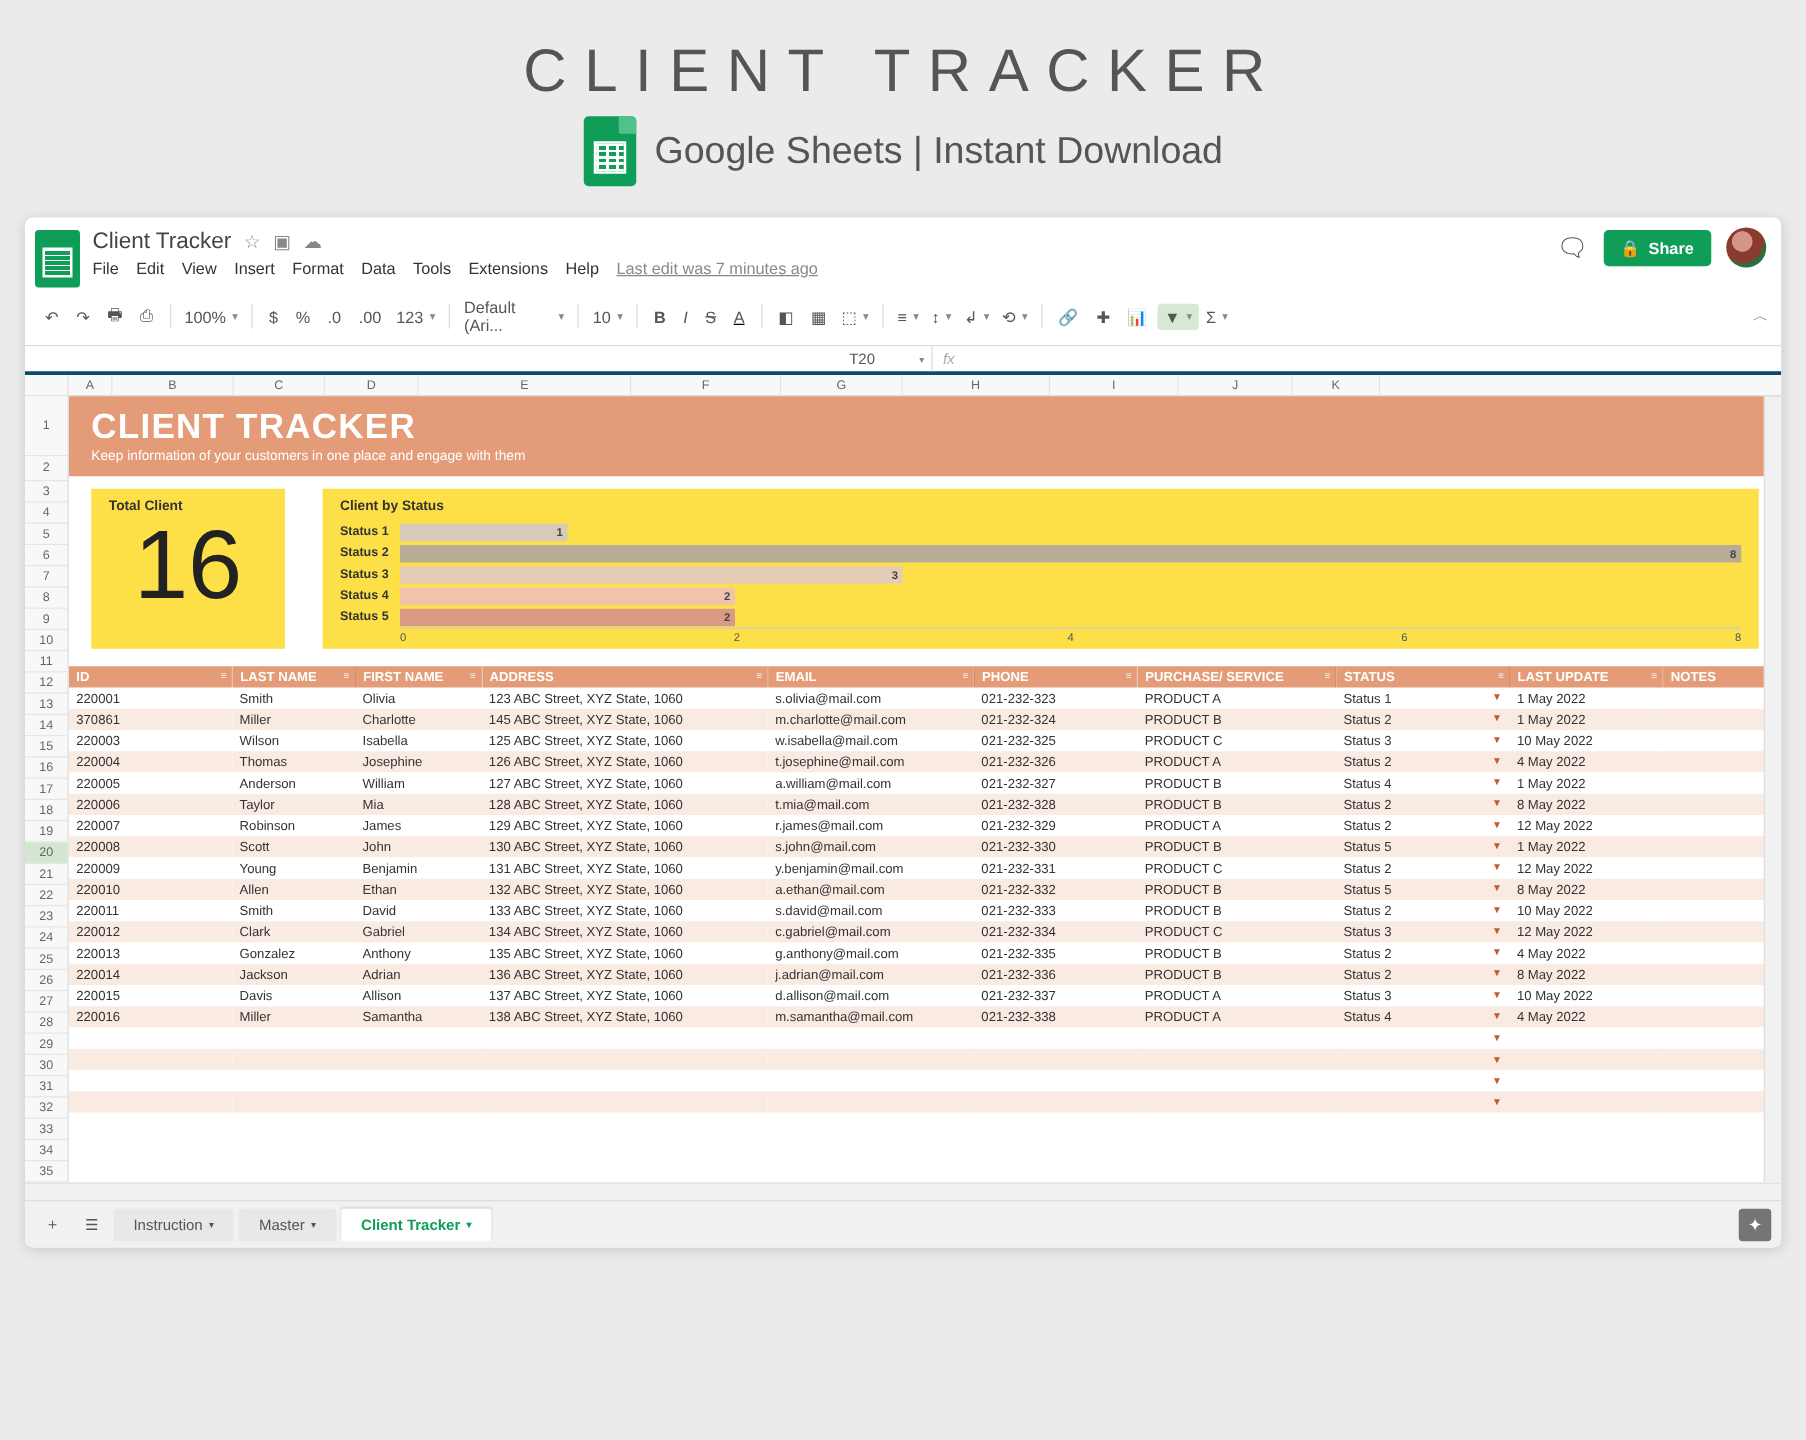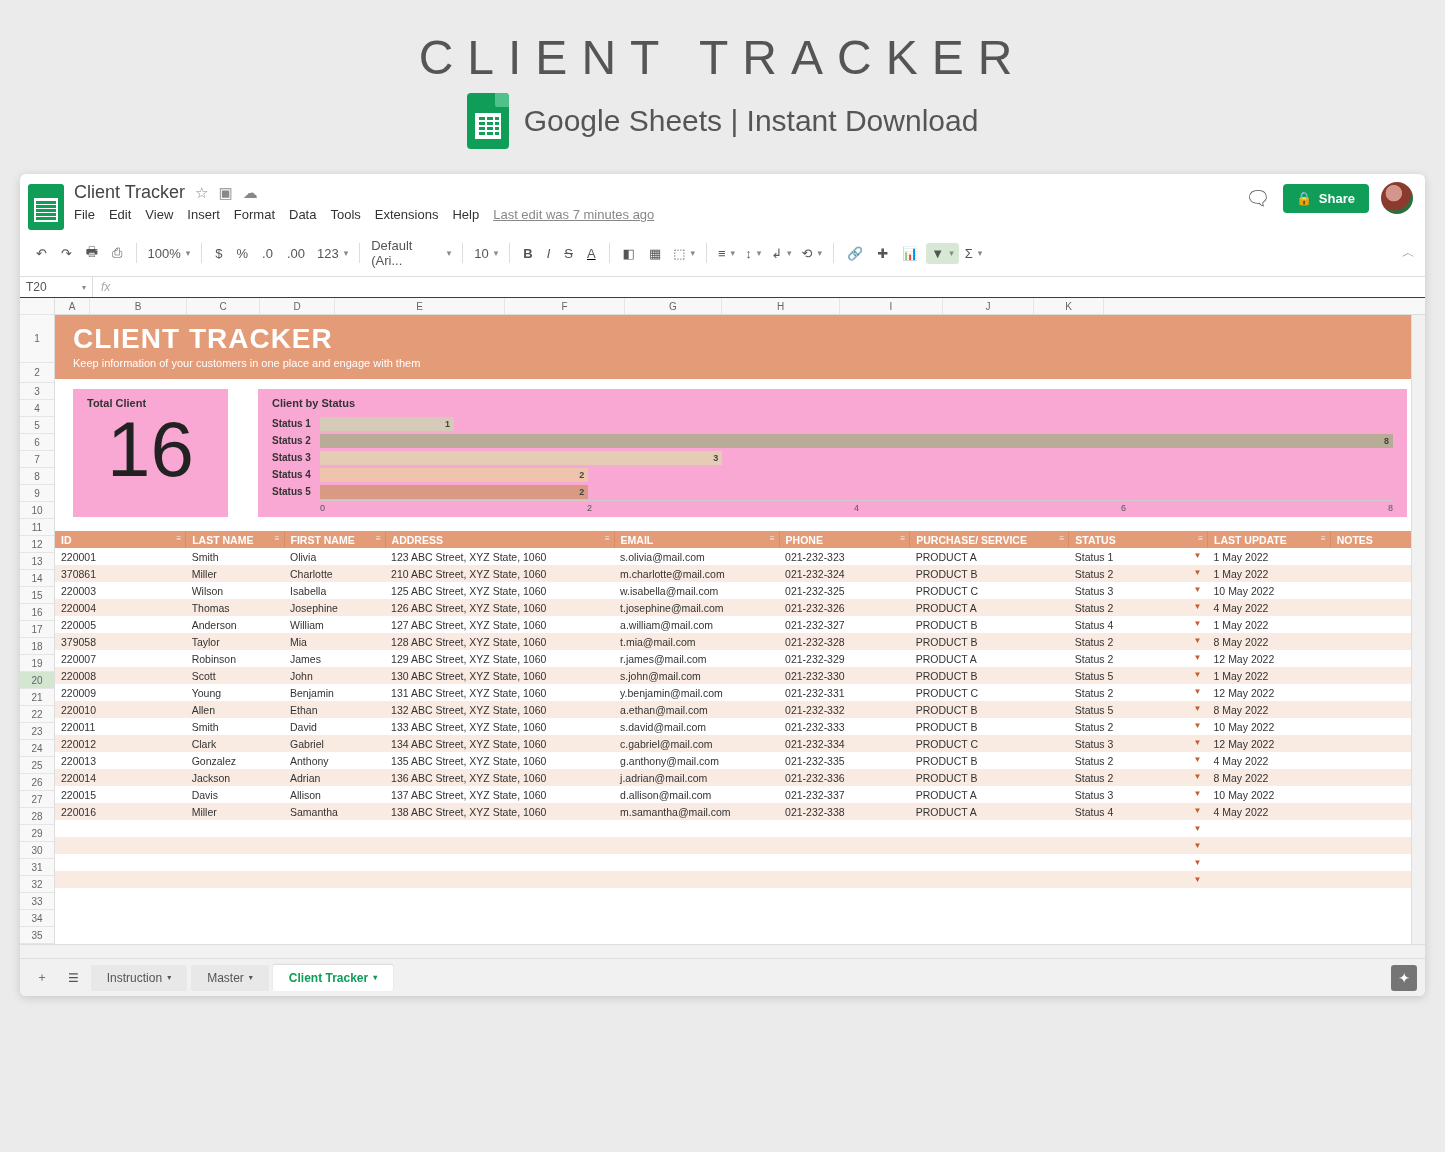--- a/index.html
+++ b/index.html
@@ -30,40 +30,40 @@
 .avatar { width:32px; height:32px; border-radius:50%; background: radial-gradient(circle at 40% 35%, #d4968a 28%, #8b3a2e 30% 60%, #2c6e3e 62%); }
 
 .toolbar { display:flex; align-items:center; padding:6px 10px; border-bottom:1px solid #ddd; gap:2px; color:#555; font-size:13px; }
 .tb-item { padding:3px 6px; cursor:pointer; display:flex; align-items:center; }
 .tb-sep { width:1px; height:20px; background:#ddd; margin:0 5px; }
 .tb-dd { display:flex; align-items:center; gap:3px; padding:2px 4px; }
 .tb-dd::after { content:'▾'; font-size:9px; color:#888; margin-left:2px; }
 .chev-up { margin-left:auto; color:#888; }
 .filter-active { background:#d7e8d5; border-radius:3px; padding:3px 5px; }
 
-.namebox-row { display:flex; align-items:center; border-bottom:1px solid #0c4a6e; }
+.namebox-row { display:flex; align-items:center; border-bottom:3px solid #0c4a6e;justify-content:center; }
 .namebox { width:73px; padding:3px 6px; border-right:1px solid #ddd; font-size:12px; color:#555; display:flex; align-items:center; justify-content:space-between; }
 .namebox::after { content:'▾'; font-size:8px; color:#888; }
 .fx { padding:3px 8px; color:#aaa; font-style:italic; font-size:12px; }
 
 .sheet-area { display:flex; background:#fff; }
 .row-heads { width:35px; background:#f8f8f8; border-right:1px solid #ddd; font-size:10px; color:#666; text-align:center; }
 .row-heads div { border-bottom:1px solid #e5e5e5; height:17px; line-height:17px; }
 .row-heads .rh-tall { height:32px; line-height:32px; }
 .row-heads .rh-active { background:#d2e6d0; }
 .col-heads { display:flex; background:#f8f8f8; border-bottom:1px solid #ddd; font-size:10px; color:#666; height:17px; }
 .col-heads div { border-right:1px solid #e5e5e5; text-align:center; line-height:17px; }
 .grid-main { flex:1; overflow:hidden; position:relative; }
 
 .tracker-header { background:#e39b78; color:#fff; padding:8px 18px 10px; }
 .tracker-header h2 { font-size:28px; font-weight:800; letter-spacing:1px; }
 .tracker-header .sub { font-size:11px; margin-top:2px; }
 
 .dash-row { display:flex; gap:10px; padding:10px 18px; }
-.dash-card { background:#f9a8d4; padding:8px 14px 4px; }
+.dash-card { background:#fde047; padding:8px 14px 4px; }
 .total-card { width:155px; text-align:center; }
 .total-label { font-size:11px; font-weight:700; text-align:left; color:#333; }
 .total-num { font-size:78px; font-weight:400; color:#222; line-height:1.05; }
 .chart-card { flex:1;margin-left:20px; }
 .chart-title { font-size:11px; font-weight:700; margin-bottom:6px; color:#333; }
 .chart-bars { font-size:9px; }
 .bar-row { display:flex; align-items:center; height:17px; }
 .bar-label { width:48px; font-size:10px; color:#333; font-weight:600; }
 .bar-track { flex:1; position:relative; height:14px; }
 .bar-fill { height:100%; position:relative; display:flex; align-items:center; justify-content:flex-end; padding-right:4px; font-size:9px; font-weight:700; color:#444; }
@@ -322,21 +322,21 @@
                 <td>021-232-323</td>
                 <td>PRODUCT A</td>
                 <td>Status 1<span class="dd-arrow">▼</span></td>
                 <td>1 May 2022</td>
                 <td></td>
               </tr>
               <tr class="odd">
                 <td>370861</td>
                 <td>Miller</td>
                 <td>Charlotte</td>
-                <td>210 ABC Street, XYZ State, 1060</td>
+                <td>145 ABC Street, XYZ State, 1060</td>
                 <td>m.charlotte@mail.com</td>
                 <td>021-232-324</td>
                 <td>PRODUCT B</td>
                 <td>Status 2<span class="dd-arrow">▼</span></td>
                 <td>1 May 2022</td>
                 <td></td>
               </tr>
               <tr class="even">
                 <td>220003</td>
                 <td>Wilson</td>
@@ -367,21 +367,21 @@
                 <td>William</td>
                 <td>127 ABC Street, XYZ State, 1060</td>
                 <td>a.william@mail.com</td>
                 <td>021-232-327</td>
                 <td>PRODUCT B</td>
                 <td>Status 4<span class="dd-arrow">▼</span></td>
                 <td>1 May 2022</td>
                 <td></td>
               </tr>
               <tr class="odd">
-                <td>379058</td>
+                <td>220006</td>
                 <td>Taylor</td>
                 <td>Mia</td>
                 <td>128 ABC Street, XYZ State, 1060</td>
                 <td>t.mia@mail.com</td>
                 <td>021-232-328</td>
                 <td>PRODUCT B</td>
                 <td>Status 2<span class="dd-arrow">▼</span></td>
                 <td>8 May 2022</td>
                 <td></td>
               </tr>

